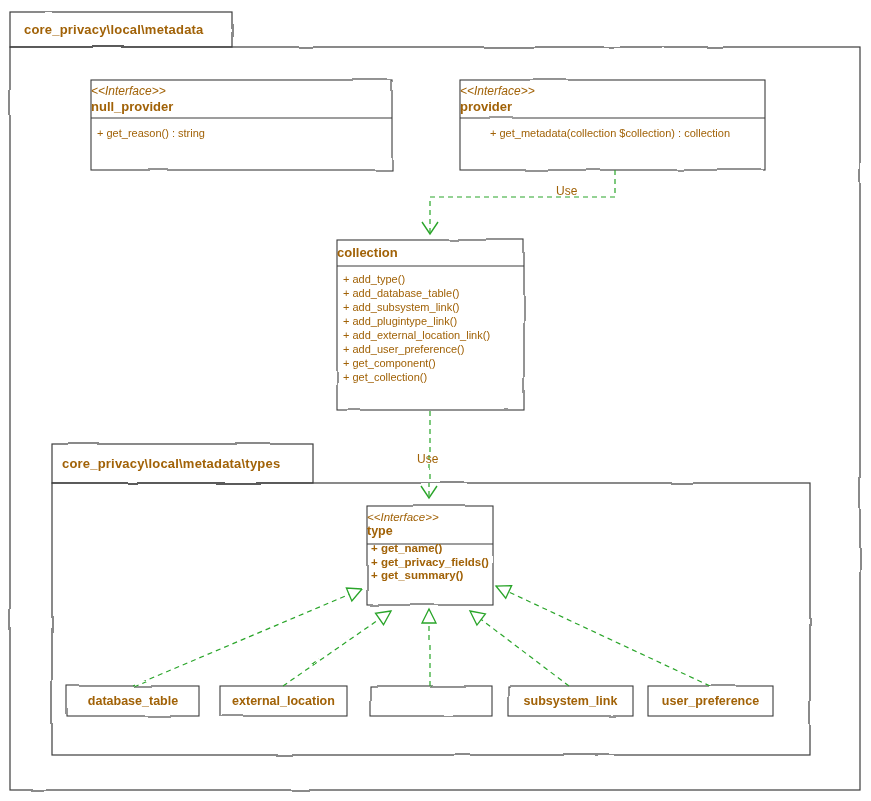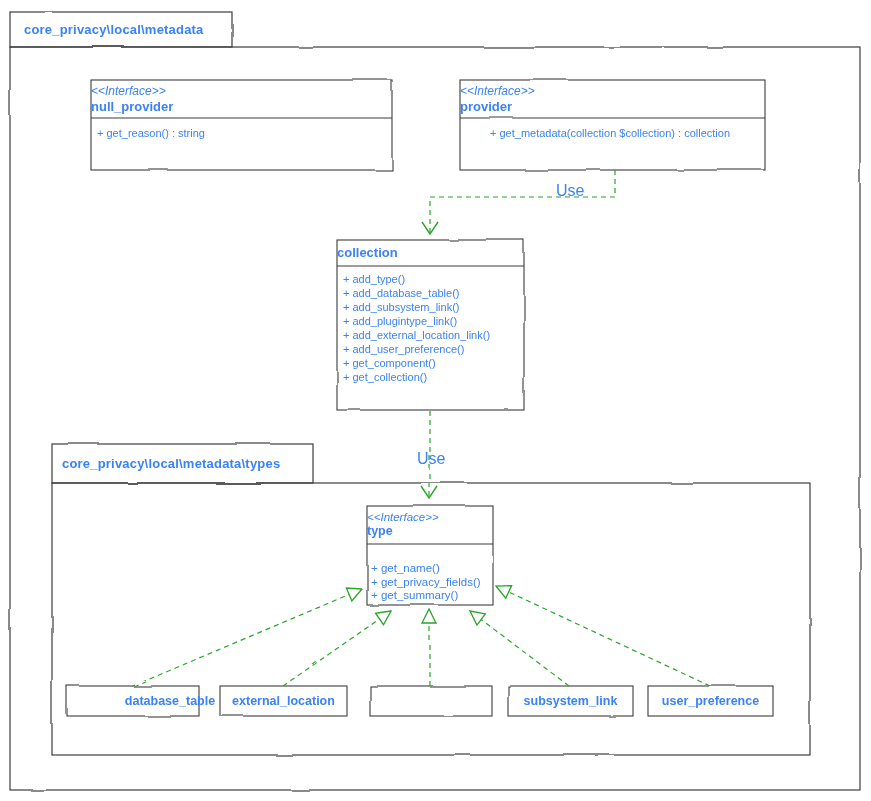--- a/index.html
+++ b/index.html
@@ -1,32 +1,32 @@
 <!DOCTYPE html>
 <html><head>
 <meta charset="utf-8">
 <title>UML Diagram</title>
 <style>
   html,body{margin:0;padding:0;background:#ffffff;}
   .stage{
     position:relative;width:869px;height:801px;background:#ffffff;
-    font-family:"Liberation Sans",sans-serif;color:#3b82f6;overflow:hidden;
+    font-family:"Liberation Sans",sans-serif;color:#a16207;overflow:hidden;
   }
   svg.lineart{position:absolute;left:0;top:0;width:871px;height:801px;}
   .txt{position:absolute;}
   .pkg-label{font-weight:bold;font-size:13px;letter-spacing:0.2px;}
   .cls-header{}
   .stereo{font-style:italic;font-size:12px;line-height:15px;}
   .clsname{font-weight:bold;font-size:13px;line-height:16px;}
   .clsname-sm{font-weight:bold;font-size:12.5px;line-height:15px;}
   .stereo-sm{font-style:italic;font-size:11.5px;line-height:14px;}
   .methods{font-size:11px;line-height:14px;text-align:left;white-space:nowrap;}
   .methods-sm{font-size:11.5px;line-height:13.5px;text-align:left;white-space:nowrap;}
   .leaf-label{font-weight:bold;font-size:12.5px;display:flex;align-items:center;justify-content:center;}
-  .edge-label{font-size:16px;line-height:14px;}
+  .edge-label{font-size:12px;line-height:14px;}
 </style>
 </head>
 <body>
 
 <div class="stage">
 
   <svg class="lineart" viewBox="0 0 871 801">
     <defs>
       <filter id="wobble" x="-5%" y="-5%" width="110%" height="110%">
         <feTurbulence type="fractalNoise" baseFrequency="0.015" numOctaves="2" seed="7" result="n"></feTurbulence>
@@ -107,27 +107,27 @@
     <div>+ add_external_location_link()</div>
     <div>+ add_user_preference()</div>
     <div>+ get_component()</div>
     <div>+ get_collection()</div>
   </div>
 
   <div class="txt cls-header" style="left:367px;top:510px;width:126px;">
     <div class="stereo-sm">&lt;&lt;Interface&gt;&gt;</div>
     <div class="clsname-sm">type</div>
   </div>
-  <div class="txt methods-sm" style="left:371px;top:562px;">
+  <div class="txt methods-sm" style="left:371px;top:542px;font-weight:bold;">
     <div>+ get_name()</div>
     <div>+ get_privacy_fields()</div>
     <div>+ get_summary()</div>
   </div>
 
-  <div class="txt leaf-label" style="left:67px;top:686px;width:132px;height:30px;margin-left:37px;">database_table</div>
+  <div class="txt leaf-label" style="left:67px;top:686px;width:132px;height:30px;">database_table</div>
   <div class="txt leaf-label" style="left:220px;top:686px;width:127px;height:30px;">external_location</div>
   <div class="txt leaf-label" style="left:508px;top:686px;width:125px;height:30px;text-align:right;">subsystem_link</div>
   <div class="txt leaf-label" style="left:648px;top:686px;width:125px;height:30px;">user_preference</div>
 
   <div class="txt edge-label" style="left:556px;top:184px;">Use</div>
   <div class="txt edge-label" style="left:417px;top:452px;">Use</div>
 
 </div>
 
 </body></html>

